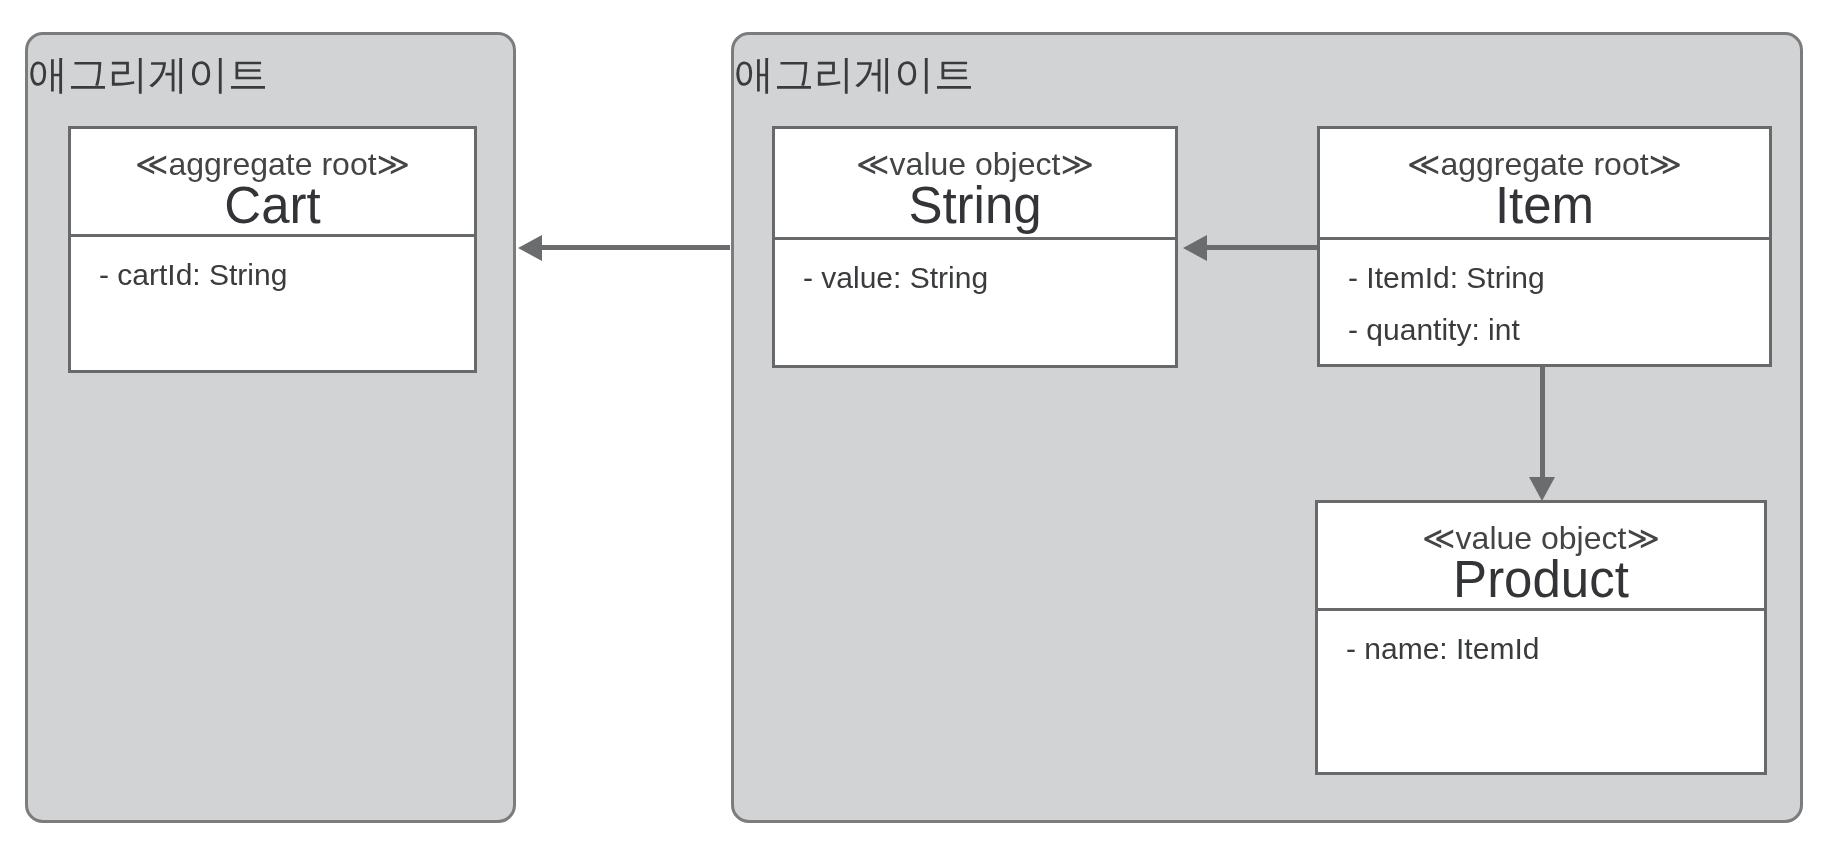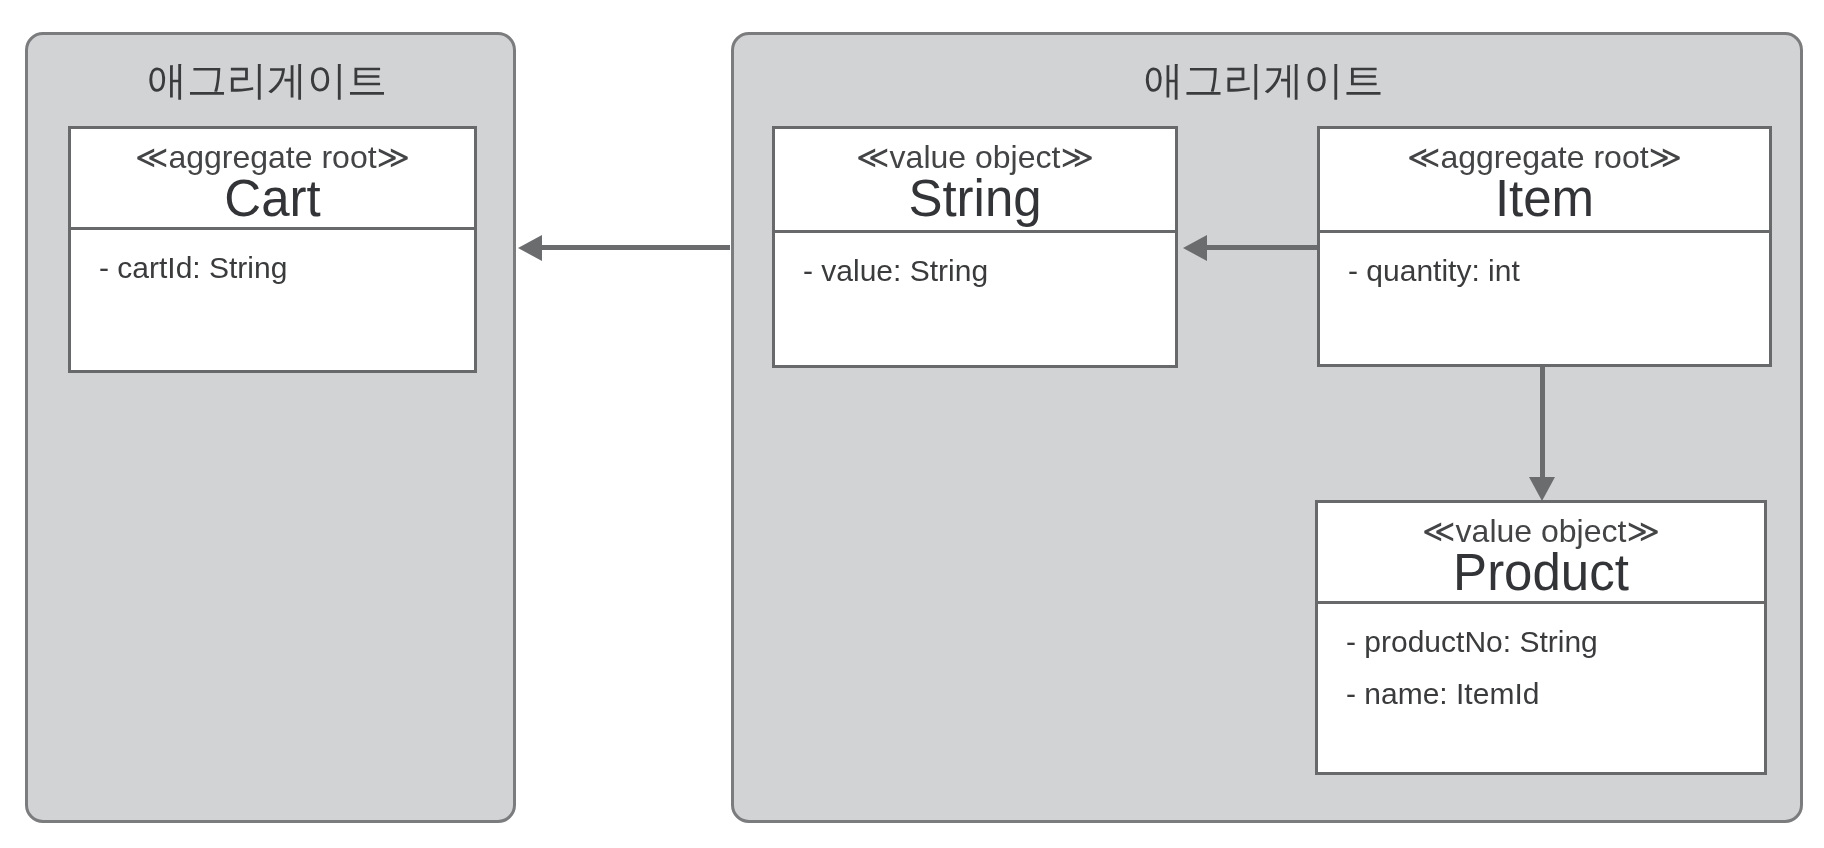--- a/index.html
+++ b/index.html
@@ -7,28 +7,28 @@
     position:relative; width:1824px; height:848px; background:#ffffff;
     font-family:"Liberation Sans","DejaVu Sans",sans-serif; color:#3a3b3d; overflow:hidden;
   }
   .panel {
     position:absolute; background:#d2d3d5; border:3px solid #7b7c7e;
     border-radius:18px; box-sizing:border-box;
   }
   #panel-left  { left:25px;  top:32px; width:491px;  height:791px; }
   #panel-right { left:731px; top:32px; width:1072px; height:791px; }
   .panel-title {
-    position:absolute; left:0; right:7px; top:17px; text-align:center;
-    font-size:40px; line-height:44px; color:#3a3b3d;margin-top:6px;
+    position:absolute; left:0; right:7px; top:17px; 
+    font-size:40px; line-height:44px; color:#3a3b3d;
   }
   .uml-class {
     position:absolute; background:#ffffff; border:3px solid #68696b; box-sizing:border-box;
   }
   .uml-head { border-bottom:3px solid #68696b; text-align:center; box-sizing:border-box; }
-  .stereotype { font-size:32px; line-height:38px; margin-top:9px; color:#434446; }
+  .stereotype { font-size:32px; line-height:38px; margin-top:16px; color:#434446; }
   .class-name { font-size:51px; line-height:46px; color:#333437; }
   .attrs { padding:12px 0 0 28px; }
   .attr { font-size:30px; line-height:52px; color:#3a3b3d; white-space:pre; }
 
   
   #box-cart    { left:40px;  top:91px;  width:409px; height:247px; }
   #box-cart    .uml-head { height:92px; }
   #box-cartid  { left:38px;  top:91px;  width:406px; height:242px; }
   #box-cartid  .uml-head { height:95px; }
   #box-item    { left:583px; top:91px;  width:455px; height:241px; }
@@ -87,31 +87,31 @@
         <div class="attr">- value: String</div>
       </div>
     </div>
 
     <div class="uml-class" id="box-item">
       <div class="uml-head">
         <div class="stereotype">≪aggregate root≫</div>
         <div class="class-name">Item</div>
       </div>
       <div class="attrs">
+        <div class="attr">- ItemId: String</div>
         <div class="attr">- quantity: int</div>
       </div>
     </div>
 
     <div class="uml-class" id="box-product">
       <div class="uml-head">
         <div class="stereotype">≪value object≫</div>
         <div class="class-name">Product</div>
       </div>
       <div class="attrs">
-        <div class="attr">- productNo: String</div>
         <div class="attr">- name: ItemId</div>
       </div>
     </div>
   </section>
 
   <div>
     <div class="tri-left" id="arrow-agg-to-cart-head"></div>
     <div class="shaft-h" id="arrow-agg-to-cart-shaft"></div>
   </div>
 

